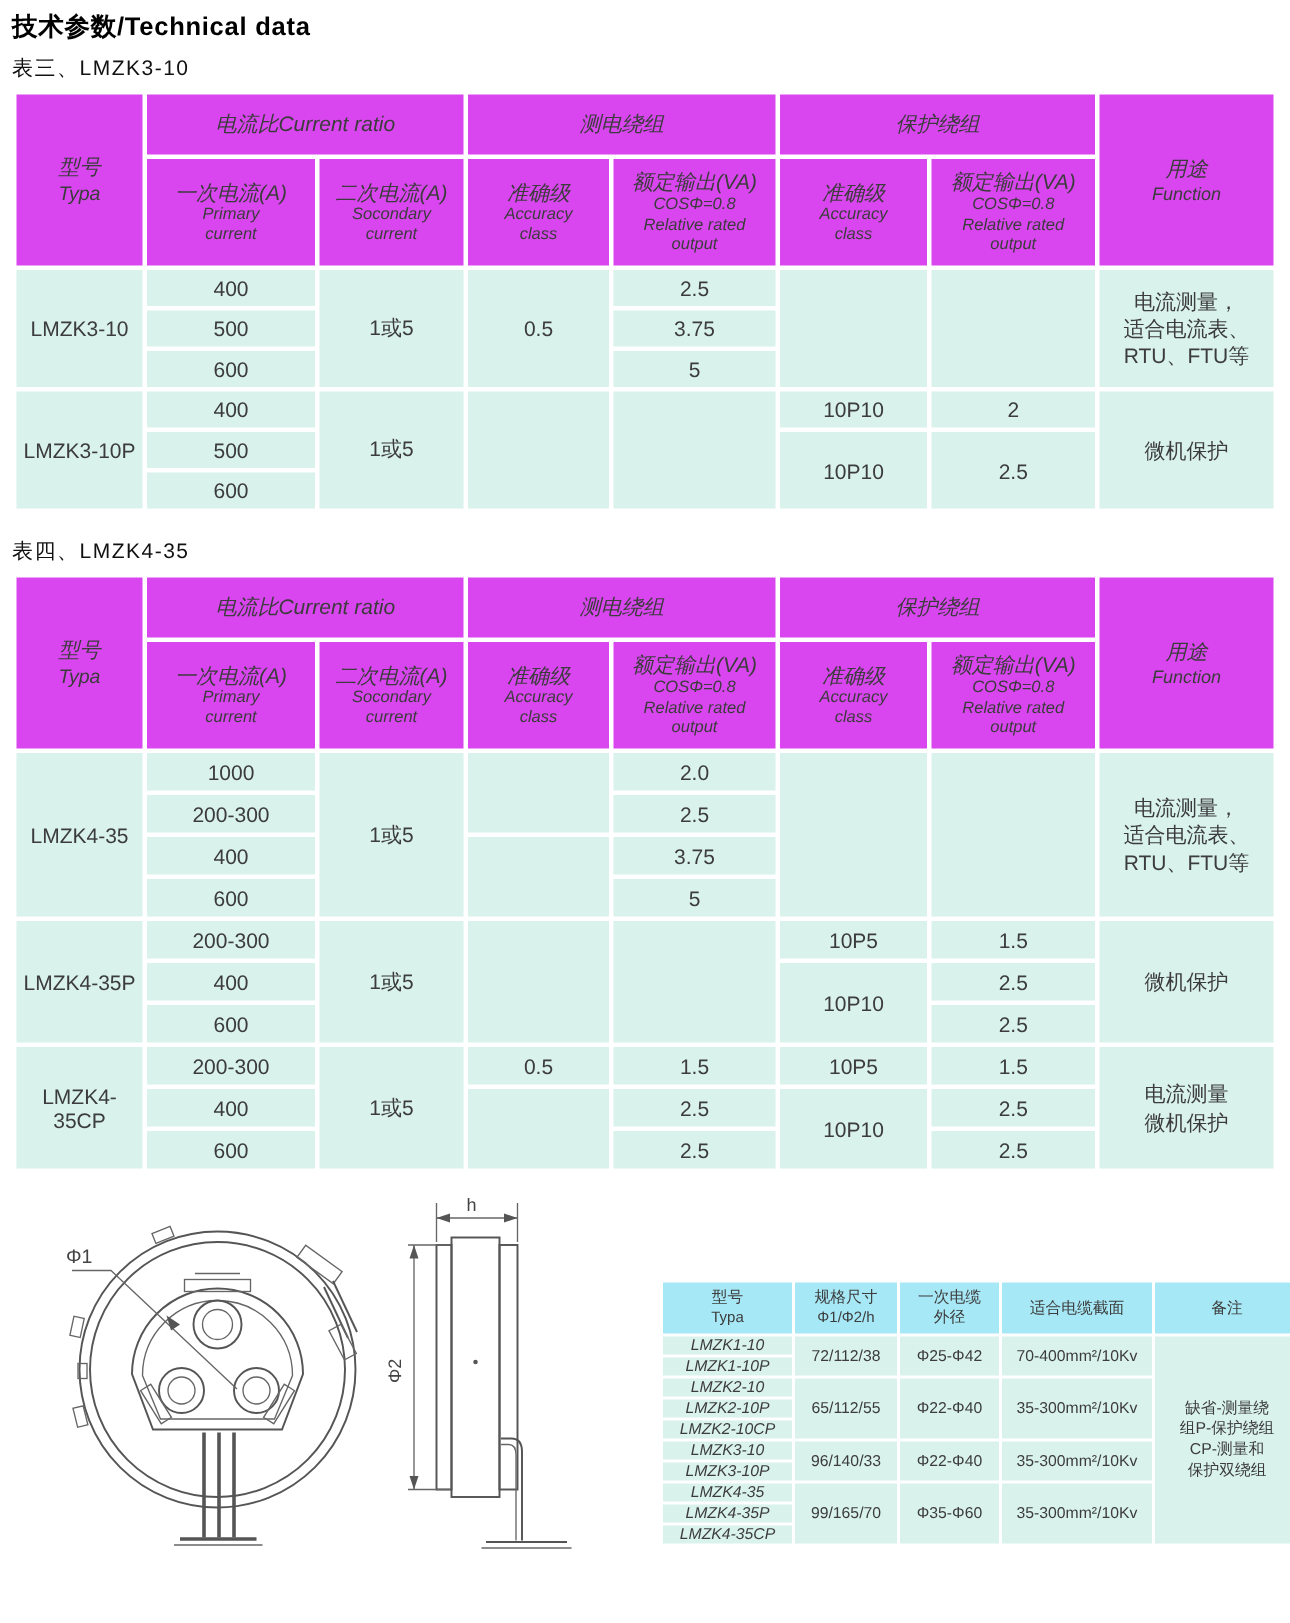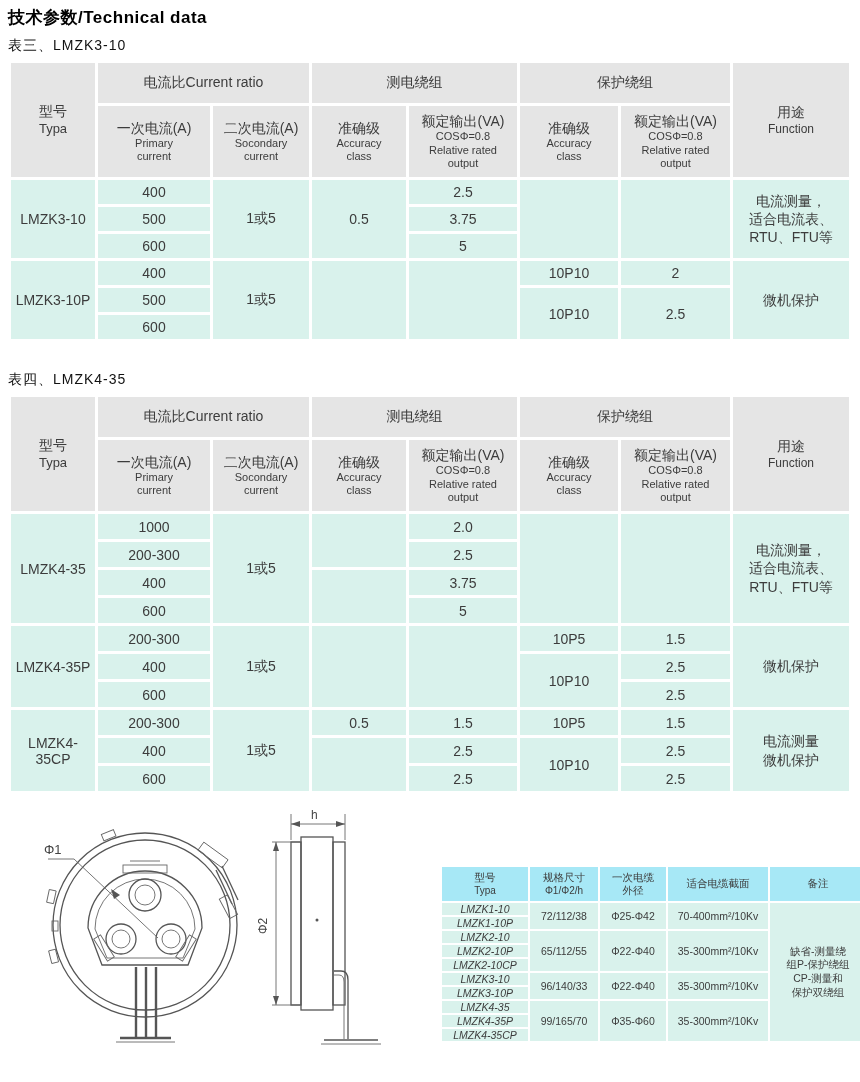--- a/index.html
+++ b/index.html
@@ -11,21 +11,21 @@
   .page{padding:4px 8px 0 8px;}
   .h1{font-size:17px;font-weight:bold;color:#000;letter-spacing:0.5px;margin:2px 0 4px 0;}
   .cap{font-size:14px;color:#111;letter-spacing:1px;margin:8px 0 5px 0;}
   .h2{font-size:17px;font-weight:bold;color:#000;letter-spacing:0.5px;margin:10px 0 4px 0;}
 
   table.spec{border-collapse:separate;border-spacing:3px;table-layout:fixed;width:844px;}
   table.spec th, table.spec td{
     background:#d9f2ec;text-align:center;vertical-align:middle;
     font-size:14px;color:#3c3c3c;padding:0;overflow:hidden;
   }
-  table.spec th{background:#e5e5e5;font-weight:normal;}
+  table.spec th{background:#d946ef;font-weight:normal;font-style:italic;}
   tr.hr1{height:40px;} tr.hr2{height:71px;}
   tr.br3{height:24px;} tr.br4{height:25px;}
   .zh{display:block;font-size:14px;line-height:1.25;}
   .en{display:block;font-size:11px;line-height:1.2;white-space:pre-line;}
   td.func{font-size:14px;line-height:1.3;white-space:pre-line;}
   td.model{font-size:13.5px;}
 
   .bottom{display:flex;align-items:flex-start;margin-top:14px;}
   .dwg{width:430px;height:244px;flex:0 0 auto;}
 
@@ -151,21 +151,21 @@
         <td>500</td>
         <td rowspan="2">10P10</td>
         <td rowspan="2">2.5</td>
       </tr>
       <tr class="br3">
         <td>600</td>
       </tr>
     </tbody>
   </table>
 
-  <div class="cap" style="margin-top:29px">表四、LMZK4-35</div>
+  <div class="cap" style="margin-top:17px">表四、LMZK4-35</div>
 
   <table class="spec">
     <colgroup>
       <col style="width:84px">
         <col style="width:112px">
         <col style="width:96px">
         <col style="width:94px">
       <col style="width:108px">
         <col style="width:98px">
         <col style="width:109px">

